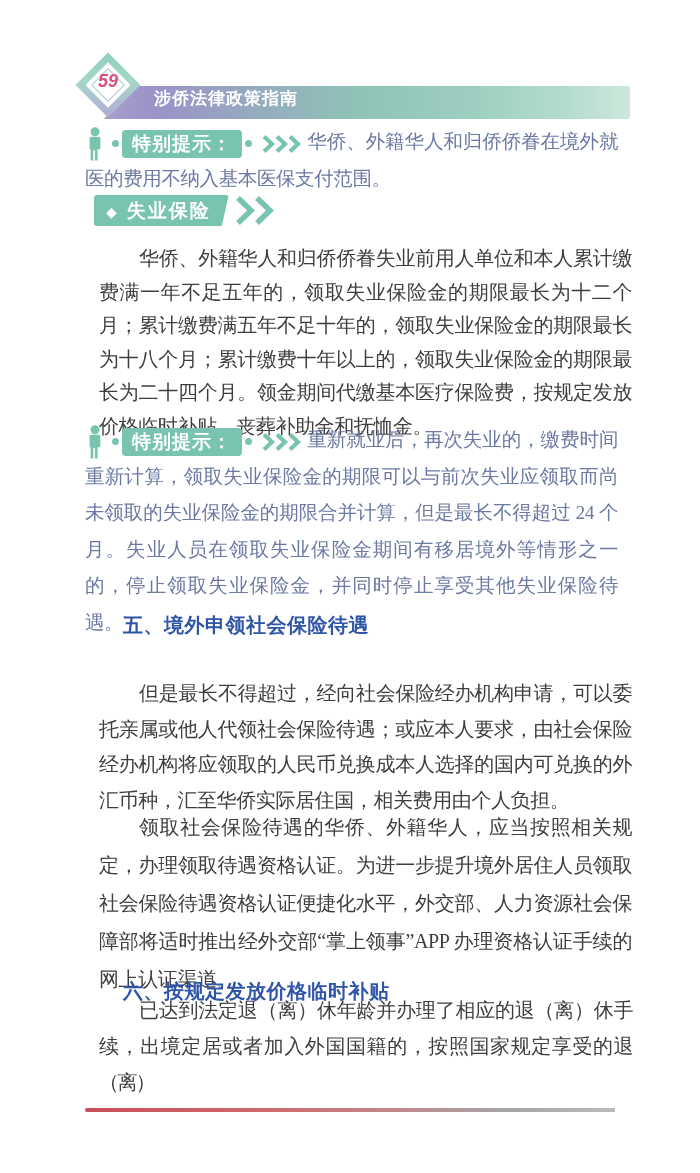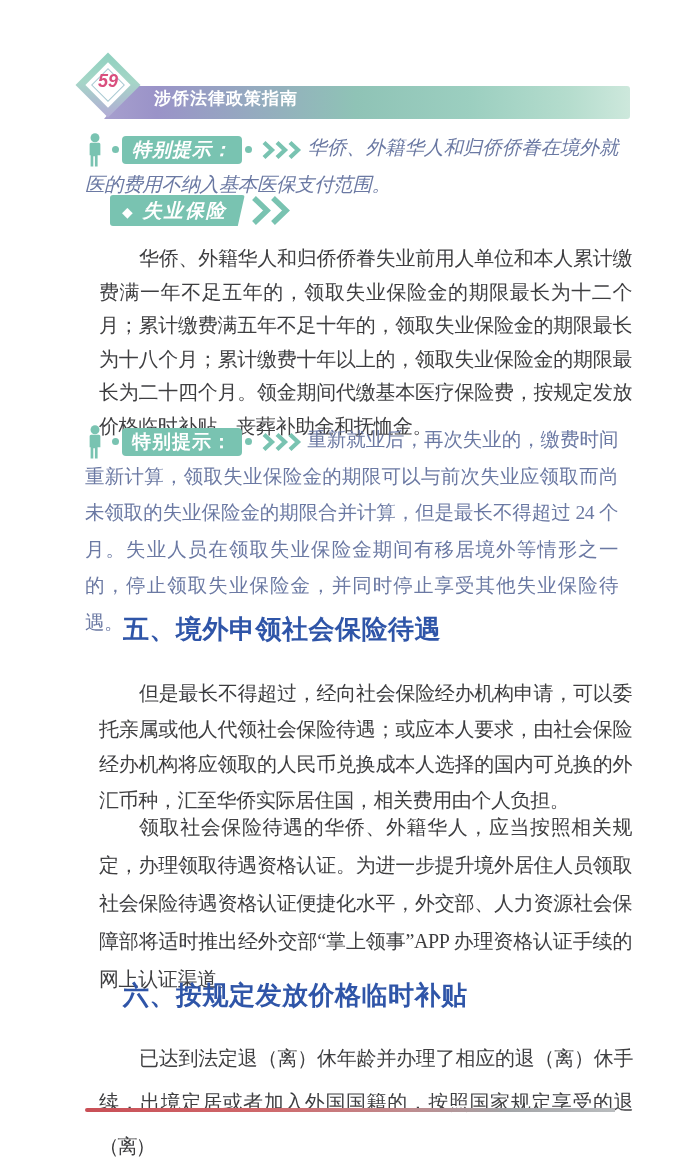--- a/index.html
+++ b/index.html
@@ -32,62 +32,62 @@
     font-family:"Liberation Sans","DejaVu Sans",sans-serif;
     font-weight:bold;font-style:italic;font-size:18px;color:#d94f7e;
   }
 
   
   .callout{
     position:absolute;left:85px;width:533px;
     font-size:19.5px;letter-spacing:-0.4px;color:#6b79a3;
     text-align:justify;
   }
-  .callout1{top:130px;line-height:35px;font-style:italic;}
+  .callout1{top:124px;line-height:35px;}
   .callout2{top:422px;line-height:36.5px;}
   .person{vertical-align:middle;margin-right:4px;}
   .tipdot{
     display:inline-block;width:7px;height:7px;border-radius:50%;
     background:#79c3b1;vertical-align:middle;margin:0 3px;
   }
   .tiplabel{
     display:inline-block;vertical-align:middle;background:#79c3b1;color:#ffffff;
     font-family:"Liberation Sans","DejaVu Sans",sans-serif;
     font-weight:bold;font-size:19px;letter-spacing:1px;
     line-height:28px;padding:0 10px;border-radius:4px;text-indent:0;
   }
   .chev3{vertical-align:middle;margin:0 4px 0 6px;}
 
   
-  .banner{position:absolute;left:110px;top:195px;height:31px;font-style:italic;}
+  .banner{position:absolute;left:94px;top:195px;height:31px;}
   .banner-box{
     display:inline-block;vertical-align:top;background:#79c3b1;color:#ffffff;
     font-family:"Liberation Sans","DejaVu Sans",sans-serif;
     font-weight:bold;font-size:19px;letter-spacing:2px;
     line-height:31px;height:31px;padding:0 18px 0 12px;border-radius:3px;
     clip-path:polygon(0 0,100% 0,calc(100% - 7px) 100%,0 100%);
   }
   .banner-bullet{font-size:14px;margin-right:10px;letter-spacing:0;}
   .chev2{vertical-align:top;margin-left:4px;}
 
   
   .bodyp{
     position:absolute;left:85px;width:533px;margin:14px;
     font-size:20px;letter-spacing:-0.4px;color:#3e3e40;
     text-align:justify;text-indent:2em;
   }
   .para1{top:228px;line-height:33.5px;}
   .p51{top:662px;line-height:35.7px;}
   .p52{top:794px;line-height:38px;}
-  .p61{top:1022px;line-height:44px;letter-spacing:-1.6px;}
+  .p61{top:978px;line-height:36px;letter-spacing:-1.6px;}
 
   .heading{
     position:absolute;left:123px;margin:0;
     font-family:"Liberation Sans","DejaVu Sans",sans-serif;
-    font-weight:bold;font-size:26px;color:#2f55a8;letter-spacing:0.5px;
+    font-weight:bold;font-size:20px;color:#2f55a8;letter-spacing:0.5px;
   }
   .h5{top:612px;}
   .h6{top:978px;}
 
   
   .bottom-rule{
     position:absolute;left:85px;top:1108px;width:530px;height:3.5px;
     border-radius:3px 0 0 3px;
     background:linear-gradient(90deg,#c94f56 0%,#cf6a6d 35%,#c08a8d 60%,#a3a5a8 80%,#b9bcbe 100%);
   }

